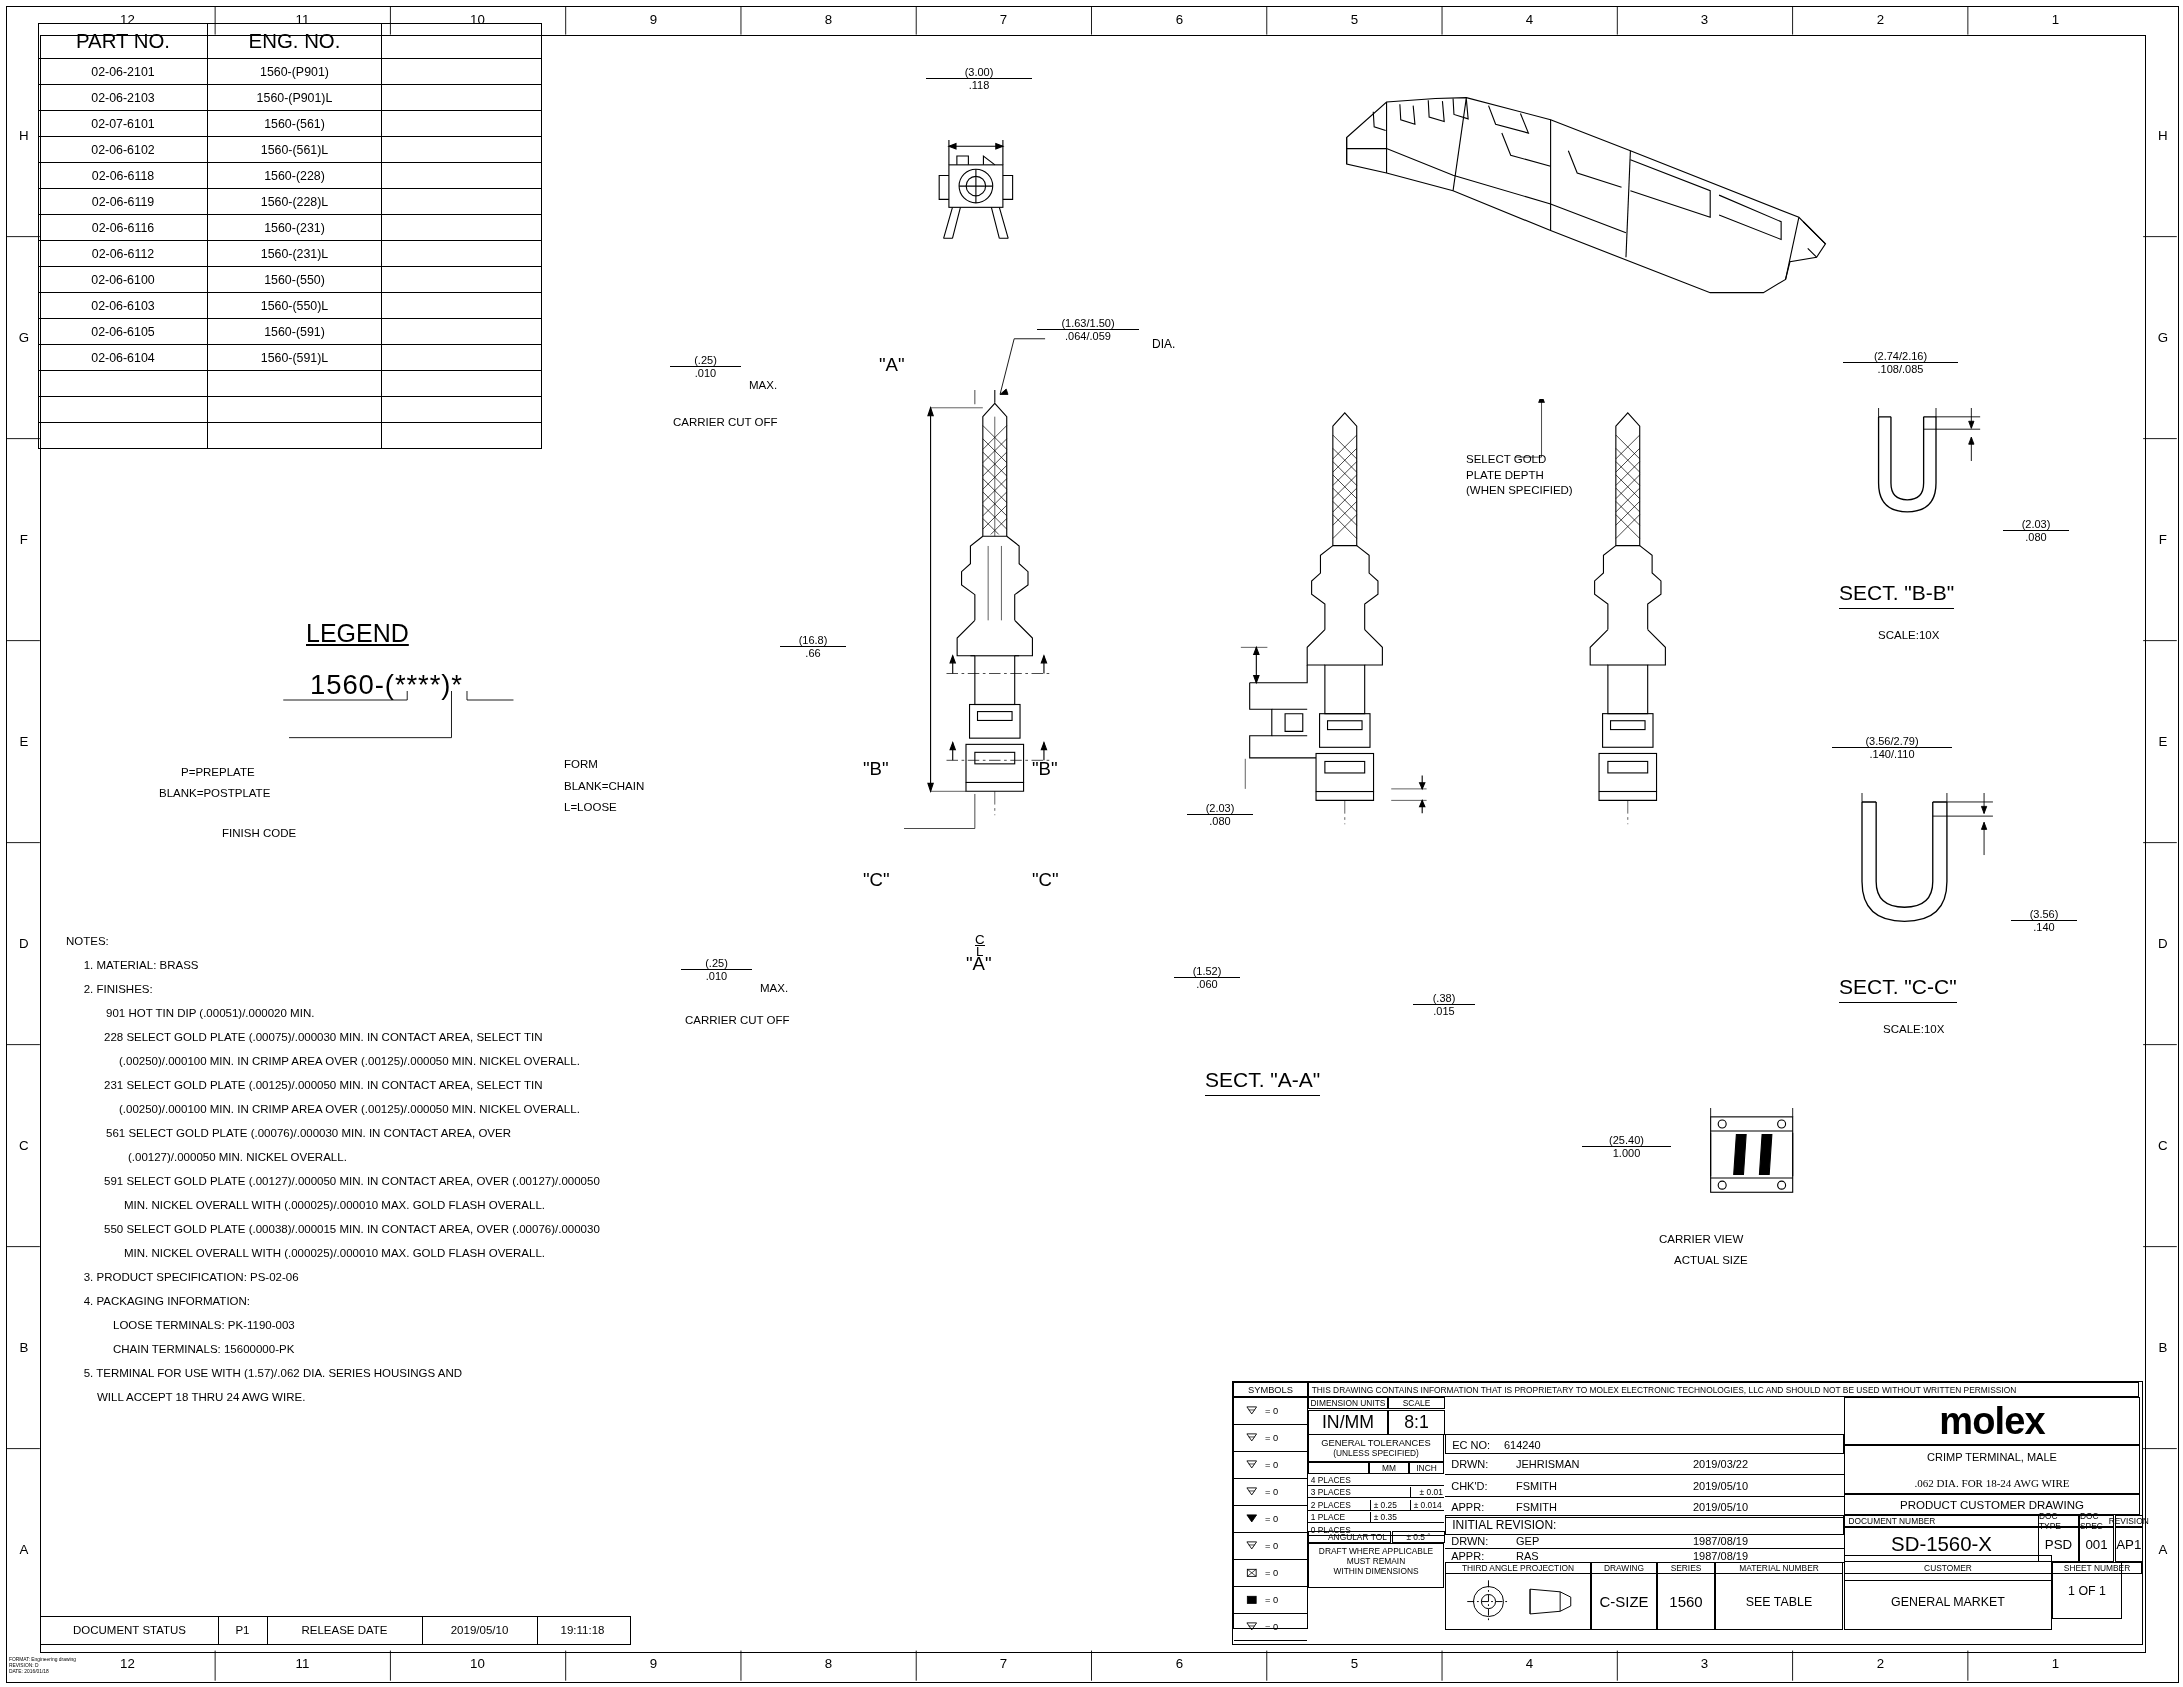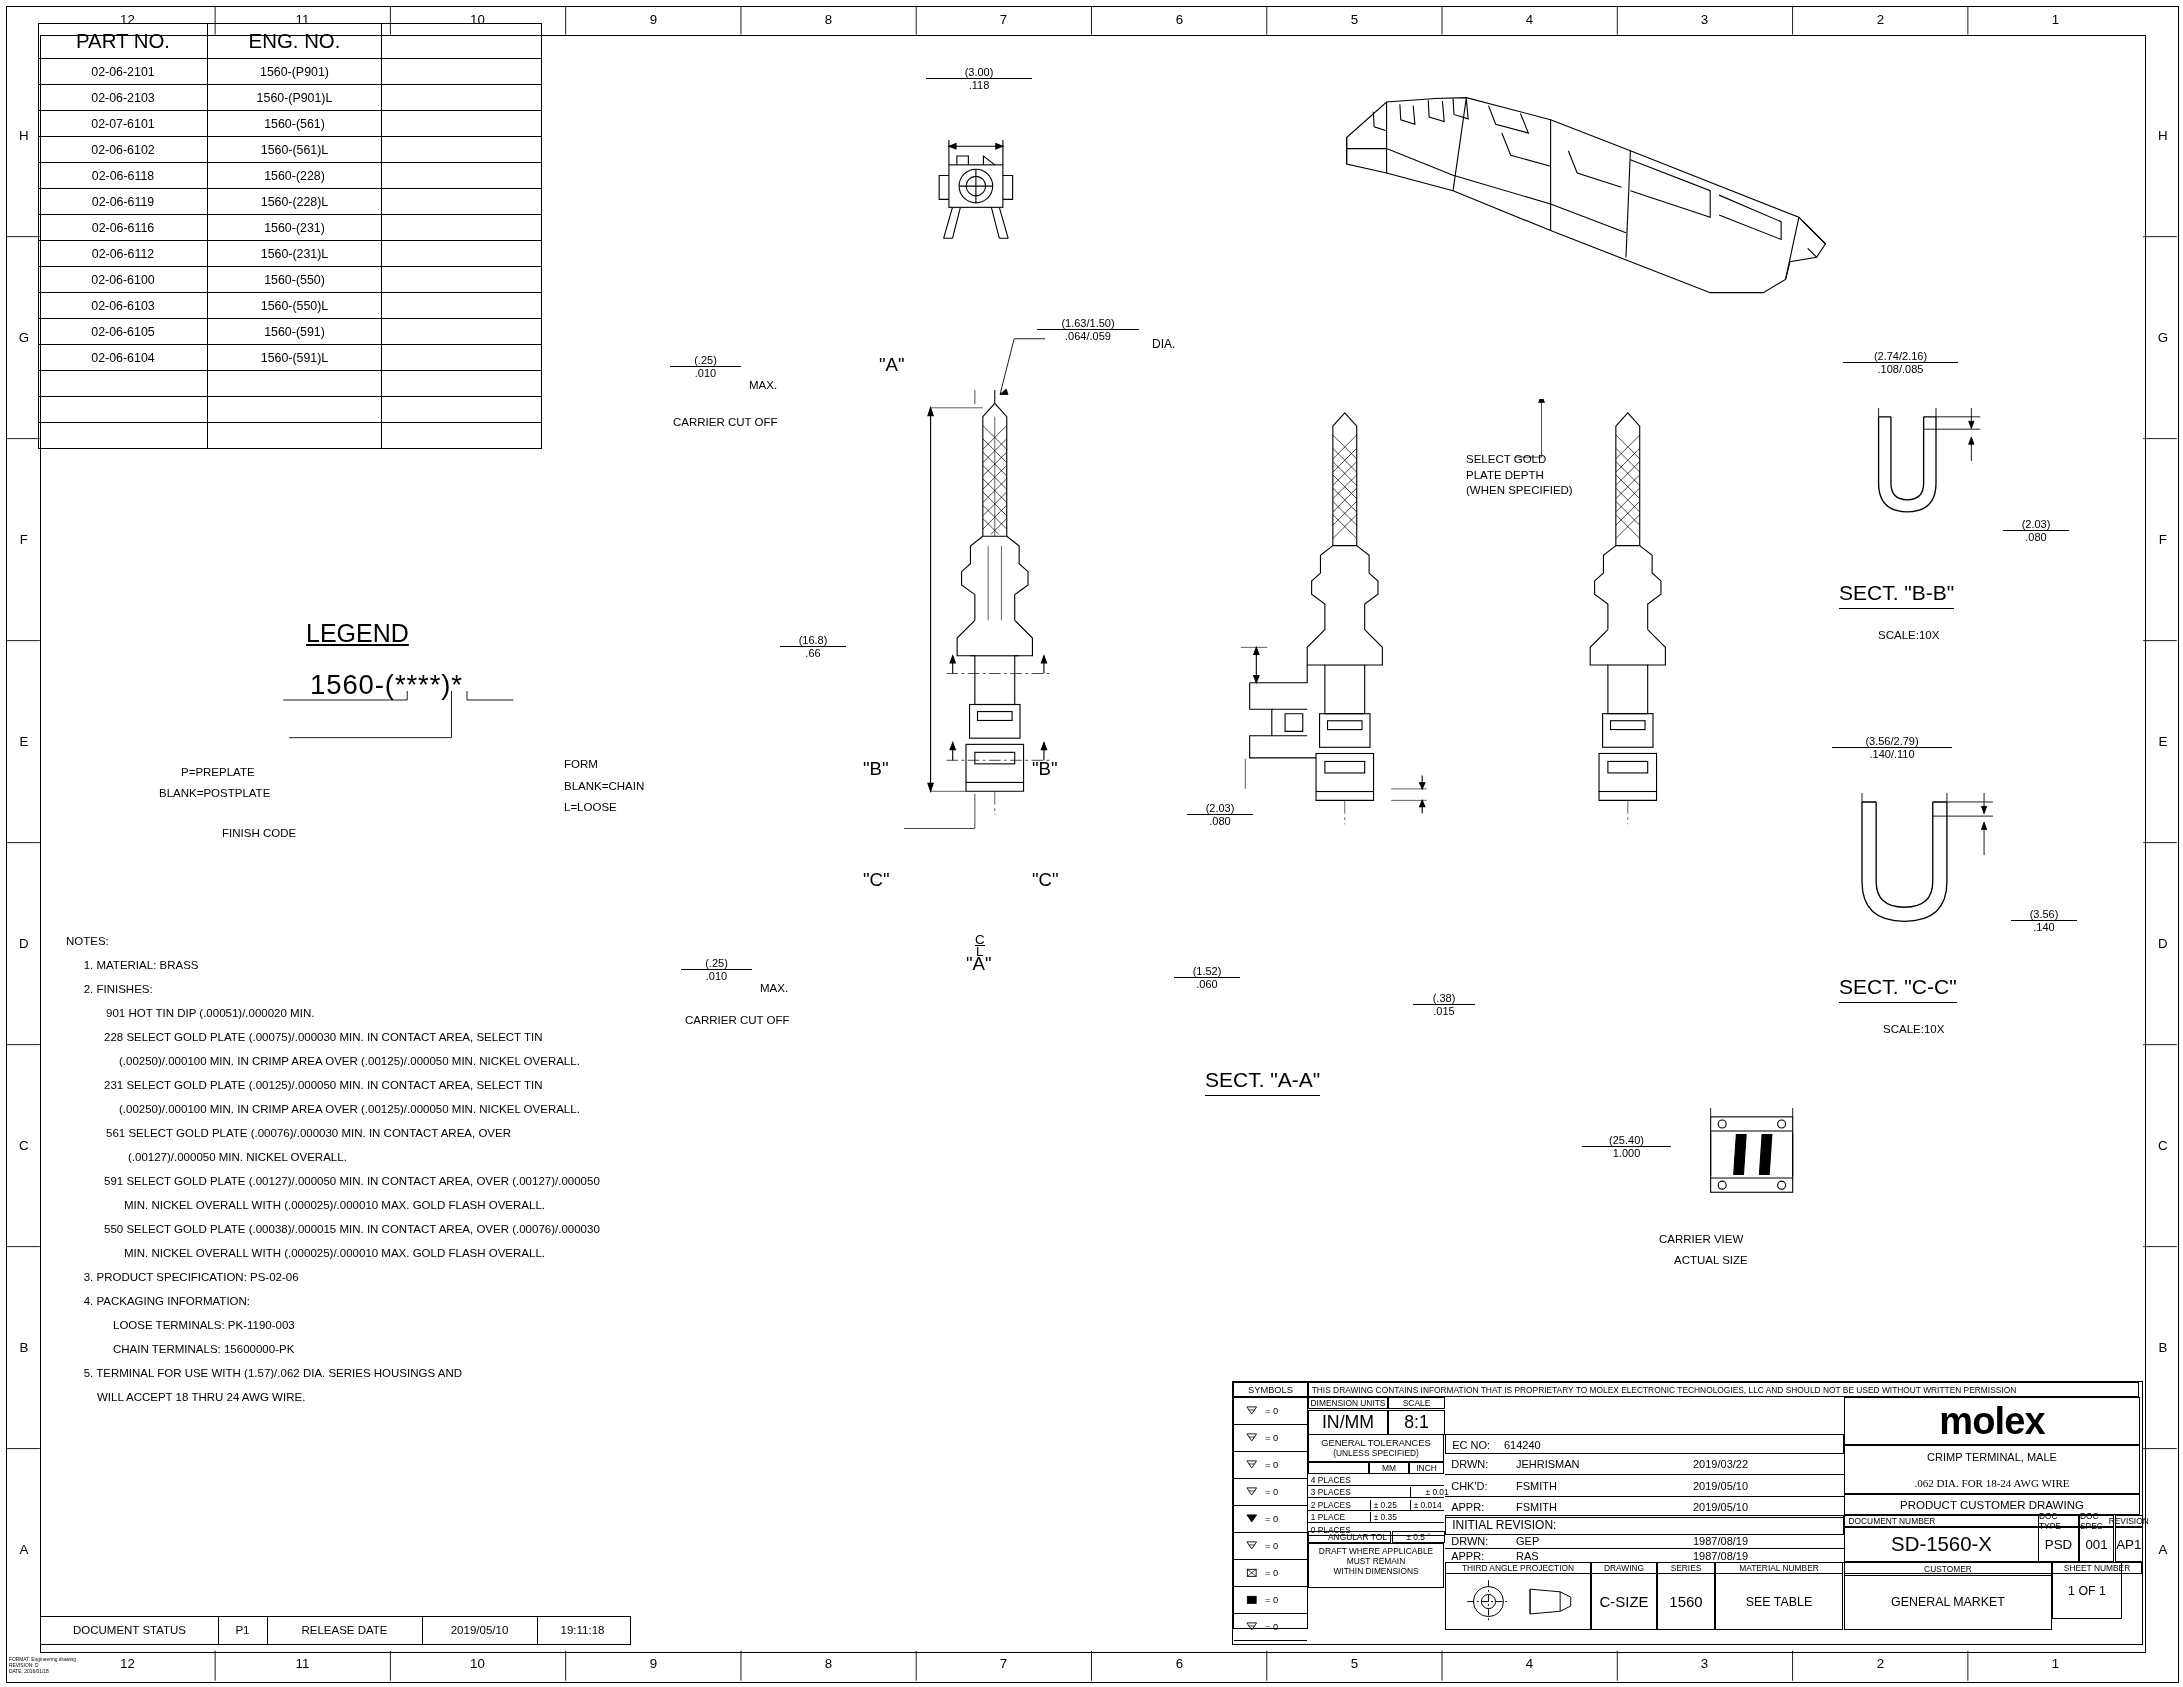--- a/index.html
+++ b/index.html
@@ -669,21 +669,21 @@
     <div class="tb tiny tbl-line" style="left:176px; top:80px; width:35px; height:11.5px; display:flex; align-items:center; justify-content:center;">INCH</div>
     <div class="tb" style="left:75px; top:91px; width:136px;" id="tolrows">
         <div style="position: relative; height: 11.5px; border-bottom: 0.9px solid rgb(0, 0, 0);">
           <div class="tiny" style="position: absolute; left: 2.7px; top: 1.8px;">4 PLACES</div>
           <div class="tiny" style="position: absolute; left: 62px; top: 1.8px; width: 38px; text-align: left; border-left: 0.9px solid rgb(0, 0, 0); padding-left: 2.7px;"></div>
           <div class="tiny" style="position: absolute; left: 102px; top: 1.8px; width: 35px; text-align: left; border-left: 0.9px solid rgb(0, 0, 0); padding-left: 2.7px;"></div>
         </div>
         <div style="position: relative; height: 11.5px; border-bottom: 0.9px solid rgb(0, 0, 0);">
           <div class="tiny" style="position: absolute; left: 2.7px; top: 1.8px;">3 PLACES</div>
           <div class="tiny" style="position: absolute; left: 62px; top: 1.8px; width: 38px; text-align: left; border-left: 0.9px solid rgb(0, 0, 0); padding-left: 2.7px;"></div>
-          <div class="tiny" style="position: absolute; left: 102px; top: 1.8px; width: 35px; text-align: right; border-left: 0.9px solid rgb(0, 0, 0); padding-left: 2.7px;">±  0.01</div>
+          <div class="tiny" style="position: absolute; left: 102px; top: 1.8px; width: 35px; text-align: center; border-left: 0.9px solid rgb(0, 0, 0); padding-left: 2.7px;">±  0.01</div>
         </div>
         <div style="position: relative; height: 11.5px; border-bottom: 0.9px solid rgb(0, 0, 0);">
           <div class="tiny" style="position: absolute; left: 2.7px; top: 1.8px;">2 PLACES</div>
           <div class="tiny" style="position: absolute; left: 62px; top: 1.8px; width: 38px; text-align: left; border-left: 0.9px solid rgb(0, 0, 0); padding-left: 2.7px;">±   0.25</div>
           <div class="tiny" style="position: absolute; left: 102px; top: 1.8px; width: 35px; text-align: left; border-left: 0.9px solid rgb(0, 0, 0); padding-left: 2.7px;">±  0.014</div>
         </div>
         <div style="position: relative; height: 11.5px; border-bottom: 0.9px solid rgb(0, 0, 0);">
           <div class="tiny" style="position: absolute; left: 2.7px; top: 1.8px;">1 PLACE</div>
           <div class="tiny" style="position: absolute; left: 62px; top: 1.8px; width: 38px; text-align: left; border-left: 0.9px solid rgb(0, 0, 0); padding-left: 2.7px;">±   0.35</div>
           <div class="tiny" style="position: absolute; left: 102px; top: 1.8px; width: 35px; text-align: left; border-left: 0.9px solid rgb(0, 0, 0); padding-left: 2.7px;"></div>
@@ -779,21 +779,21 @@
 
     <div class="tb tiny tbl-line" style="left:358px; top:180px; width:66px; height:11.5px; display:flex; align-items:center; justify-content:center;">DRAWING</div>
     <div class="tb tbl-line" style="left:358px; top:191px; width:66px; height:57px; display:flex; align-items:center; justify-content:center; font-size:15px;">C-SIZE</div>
 
     <div class="tb tiny tbl-line" style="left:424px; top:180px; width:58px; height:11.5px; display:flex; align-items:center; justify-content:center;">SERIES</div>
     <div class="tb tbl-line" style="left:424px; top:191px; width:58px; height:57px; display:flex; align-items:center; justify-content:center; font-size:15px;">1560</div>
 
     <div class="tb tiny tbl-line" style="left:482px; top:180px; width:128px; height:11.5px; display:flex; align-items:center; justify-content:center;">MATERIAL NUMBER</div>
     <div class="tb tbl-line" style="left:482px; top:191px; width:128px; height:57px; display:flex; align-items:center; justify-content:center; font-size:12.4px;">SEE TABLE</div>
 
-    <div class="tb tiny tbl-line" style="left:611px; top:180px; width:208px; height:14px; display:flex; align-items:center; justify-content:center;">CUSTOMER</div>
+    <div class="tb tiny tbl-line" style="left:611px; top:173px; width:208px; height:26px; display:flex; align-items:center; justify-content:center;">CUSTOMER</div>
     <div class="tb tbl-line" style="left:611px; top:191px; width:208px; height:57px; display:flex; align-items:center; justify-content:center; font-size:12.4px;">GENERAL MARKET</div>
 
     <div class="tb tiny tbl-line" style="left:819px; top:180px; width:90px; height:11.5px; display:flex; align-items:center; justify-content:center;">SHEET NUMBER</div>
     <div class="tb tbl-line" style="left:819px; top:180px; width:70px; height:57px; display:flex; align-items:center; justify-content:center; font-size:12.4px;">1 OF 1</div>
   </div>
 
   <div class="abs" id="status">
     <div class="cell" style="left:0; width:177px;">DOCUMENT STATUS</div>
     <div class="cell" style="left:177px; width:49px;">P1</div>
     <div class="cell" style="left:226px; width:155px;">RELEASE DATE</div>

